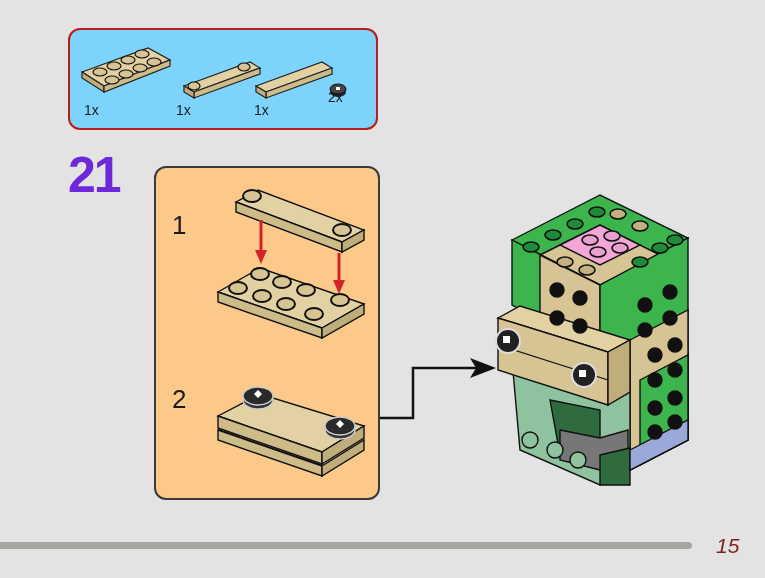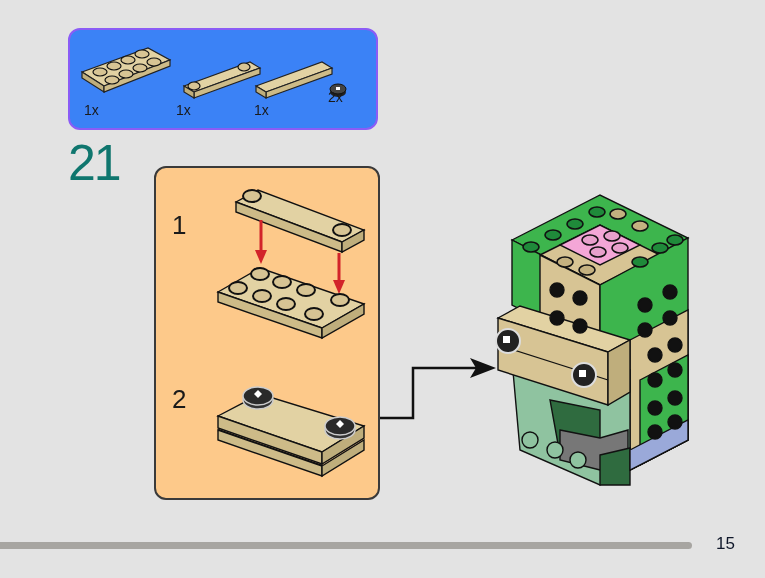--- a/index.html
+++ b/index.html
@@ -2,39 +2,39 @@
 <html><head>
 <meta charset="utf-8">
 <style>
   html, body { margin:0; padding:0; }
   body {
     width:765px; height:578px; background:#e3e3e3; position:relative; overflow:hidden;
     font-family:"Liberation Sans", sans-serif;
   }
   .parts-box {
     position:absolute; left:68px; top:28px; width:310px; height:102px;
-    background:#3b82f6; border:2px solid #8b5cf6; border-radius:12px; box-sizing:border-box;
+    background:#7dd3fc; border:2px solid #b91c1c; border-radius:12px; box-sizing:border-box;
   }
   .part { position:absolute; }
   .qty { position:absolute; font-size:14px; color:#1a1a1a; }
   .step-number {
-    position:absolute; left:68px; top:134px; font-size:50px; font-weight:normal; color:#0f766e;
+    position:absolute; left:68px; top:146px; font-size:50px; font-weight:bold; color:#6d28d9;
     letter-spacing:-2px;
   }
   .substep-panel {
     position:absolute; left:154px; top:166px; width:226px; height:334px;
     background:#fdc98a; border:2px solid #3a3a3a; border-radius:12px; box-sizing:border-box;
   }
   .substep-label { position:absolute; font-size:26px; color:#1a1a1a; }
   .svgabs { position:absolute; left:0; top:0; }
   .footer-bar {
     position:absolute; left:0; top:542px; width:692px; height:7px; background:#a7a5a1;
     border-radius:0 4px 4px 0;
   }
-  .page-number { position:absolute; left:716px; top:534px; font-size:17px; color:#0f172a; }
+  .page-number { position:absolute; left:716px; top:534px; font-size:21px; color:#7f1d1d;font-style:italic; }
 </style>
 </head>
 <body>
 
 <div class="parts-box">
 
   <svg class="part" style="left:8px;top:10px" width="100" height="60" viewBox="0 0 100 60">
     <polygon points="4,32 70,8 92,20 26,46" fill="#e2d2a3" stroke="#222" stroke-width="1.2"></polygon>
     <polygon points="4,32 26,46 26,52 4,38" fill="#bfae7c" stroke="#222" stroke-width="1.2"></polygon>
     <polygon points="26,46 92,20 92,26 26,52" fill="#cdbb88" stroke="#222" stroke-width="1.2"></polygon>

